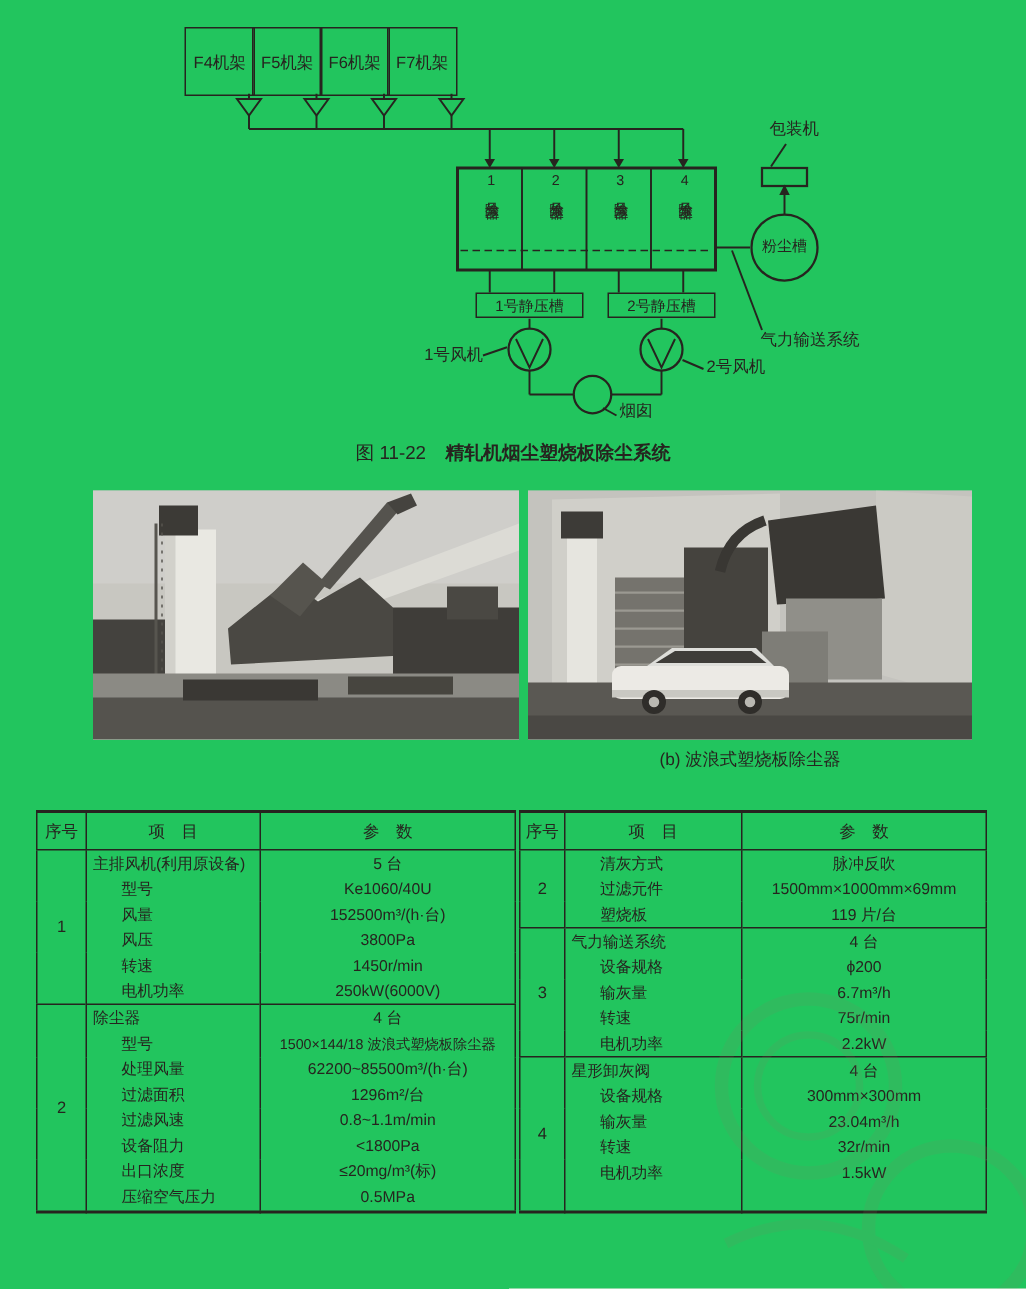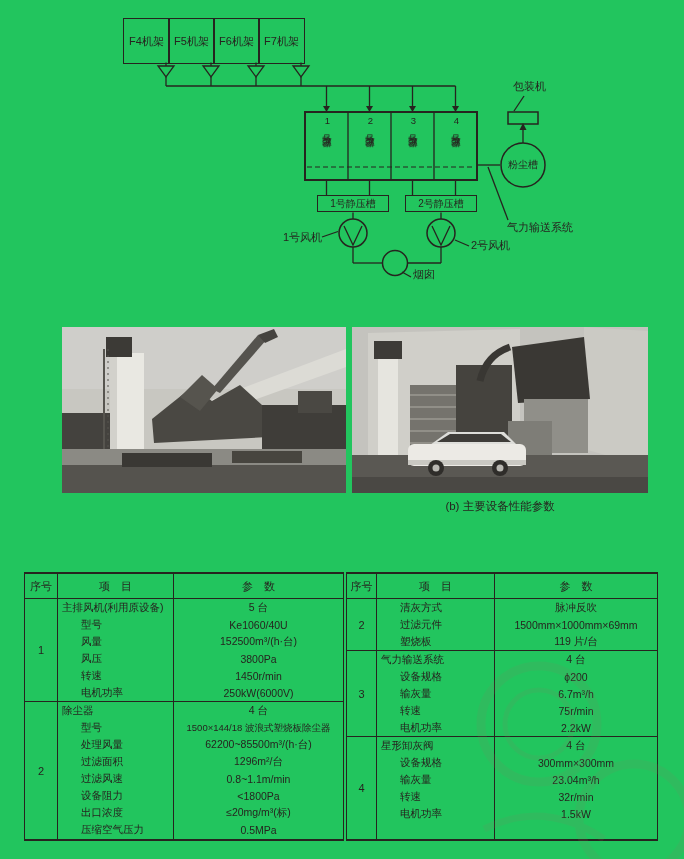--- a/index.html
+++ b/index.html
@@ -15,21 +15,21 @@
   .tankbox{position:absolute;top:195px;width:72px;height:17px;border:1.5px solid #26241f;
         display:flex;align-items:center;justify-content:center;font-size:10px;white-space:nowrap;box-sizing:border-box;}
   .dlabel{position:absolute;font-size:11px;line-height:1.15;white-space:nowrap;}
   .cap{position:absolute;left:0;width:684px;text-align:center;font-size:12.5px;white-space:nowrap;}
   .cap .pfx{margin-right:13px;}
   .b{font-weight:bold;}
   
   .photo{position:absolute;top:327px;height:166px;background:#c6c5c0;box-shadow:0 0 0 1px #b9b8b2 inset;}
   .pcap{position:absolute;top:499px;font-size:11.5px;text-align:center;white-space:nowrap;}
   
-  .tblwrap{position:absolute;left:24px;top:572px;display:flex;gap:2px;}
+  .tblwrap{position:absolute;left:24px;top:540px;display:flex;gap:2px;}
   table.ptable{border-collapse:collapse;table-layout:fixed;font-size:10.5px;color:#26241f;
         border:1.5px solid #26241f;border-top-width:2px;border-bottom-width:2.5px;}
   .ptable th{height:24px;font-weight:normal;font-size:11px;border-bottom:1.5px solid #26241f;
         border-right:1px solid #26241f;text-align:center;padding:0;overflow:hidden;}
   .ptable th:last-child{border-right:none;}
   .ptable td{height:17px;padding:0;overflow:hidden;white-space:nowrap;}
   .c-no{text-align:center;border-right:1px solid #26241f;font-size:11px;}
   .c-item{border-right:1px solid #26241f;margin-left:16px;}
   .c-item.head{padding-left:4px;}
   .c-item.sub{padding-left:23px;}
@@ -135,20 +135,23 @@
     <div class="tankbox" style="left:405px;">2号静压槽</div>
 
     <div class="dlabel" style="left:278px;top:231px;width:44px;text-align:right;">1号风机</div>
     <div class="dlabel" style="left:471px;top:239px;">2号风机</div>
     <div class="dlabel" style="left:413px;top:268px;">烟囱</div>
     <div class="dlabel" style="left:501px;top:159px;width:44px;text-align:center;font-size:10px;">粉尘槽</div>
     <div class="dlabel" style="left:502px;top:80px;width:44px;text-align:right;">包装机</div>
     <div class="dlabel" style="left:507px;top:222px;font-family:Liberation Mono, monospace;">气力输送系统</div>
   </div>
 
+  <div class="cap" style="top:294px;">
+    <span class="pfx">图 11-22</span><span class="b">精轧机烟尘塑烧板除尘系统</span>
+  </div>
 
   <div class="photo" style="left:62px;width:284px;">
     <svg width="284" height="166" viewBox="0 0 284 166">
       <rect width="284" height="166" fill="#c8c7c1"></rect>
       <rect width="284" height="62" fill="#cfceca"></rect>
       <polygon points="120,84 284,22 284,40 128,96" fill="#dcdbd5"></polygon>
       <polygon points="150,62 196,8 205,12 158,66" fill="#55534e"></polygon>
       <polygon points="196,8 212,2 216,10 203,16" fill="#45433f"></polygon>
       <rect x="0" y="86" width="50" height="40" fill="#44423e"></rect>
       <rect x="48" y="26" width="34" height="112" fill="#e9e8e2"></rect>
@@ -195,21 +198,21 @@
         <polygon points="85,115 98,107 149,107 159,115" fill="#3f3d39"></polygon>
         <rect x="56" y="133" width="118" height="5" fill="#c9c8c2"></rect>
         <circle cx="84" cy="141" r="8" fill="#2f2d2a"></circle>
           <circle cx="148" cy="141" r="8" fill="#2f2d2a"></circle>
         <circle cx="84" cy="141" r="3.5" fill="#b9b8b2"></circle>
           <circle cx="148" cy="141" r="3.5" fill="#b9b8b2"></circle>
       </g>
     </svg>
   </div>
 
-  <div class="pcap" style="left:352px;width:296px;">(b) 主要设备性能参数</div>
+  <div class="pcap" style="left:352px;width:296px;">(b) 波浪式塑烧板除尘器</div>
 
 
 
   <div class="tblwrap">
 
     <table class="ptable">
       <colgroup>
           <col style="width:33px">
           <col style="width:116px">
           <col style="width:170px">

